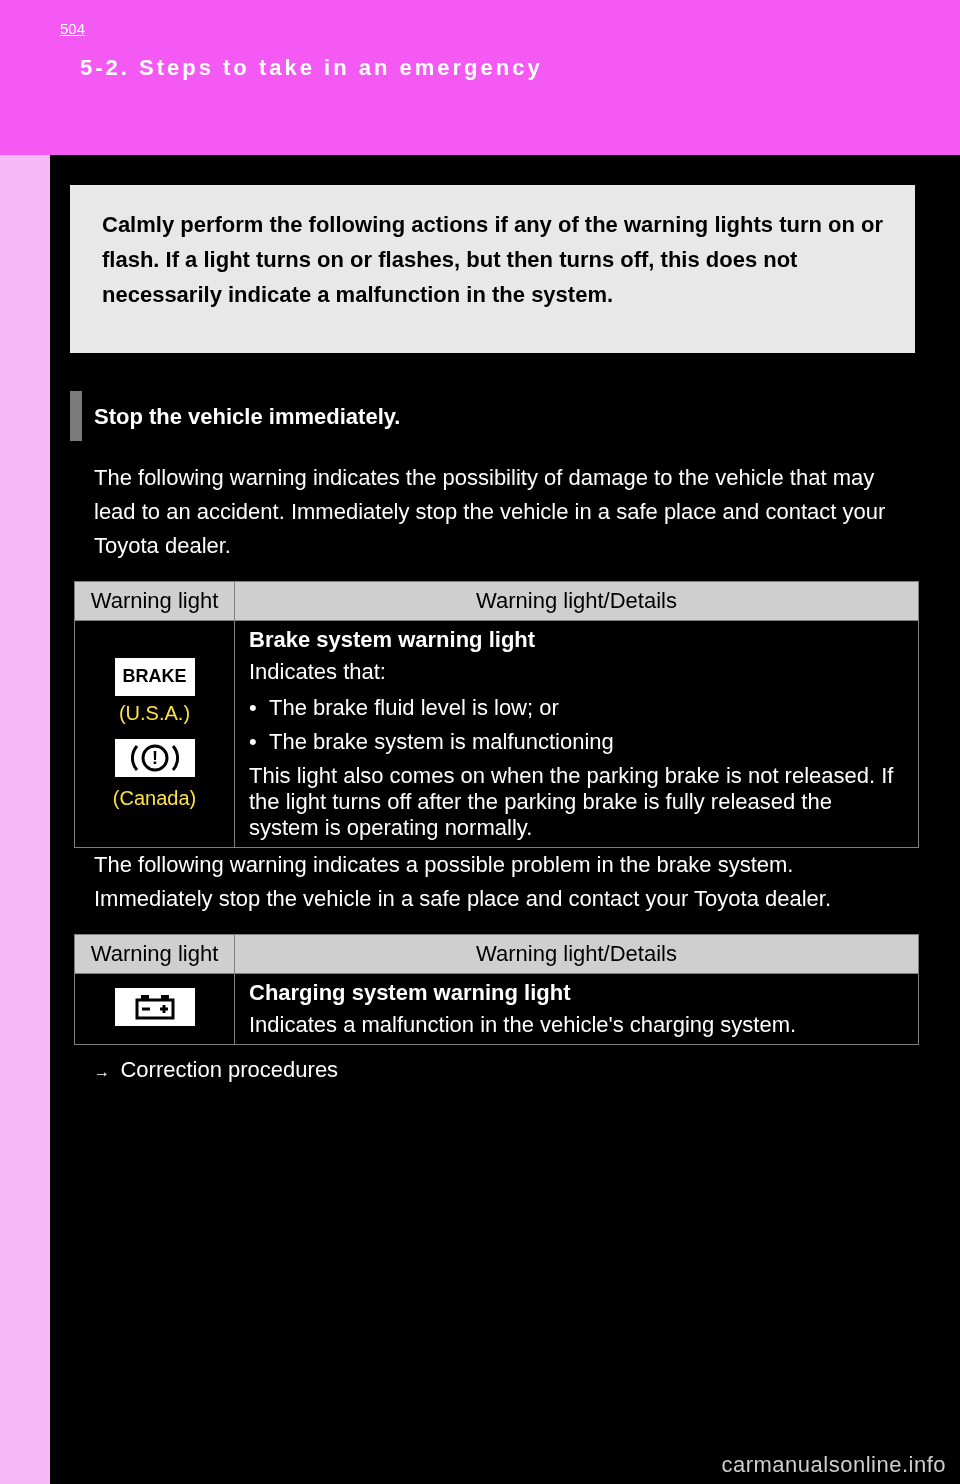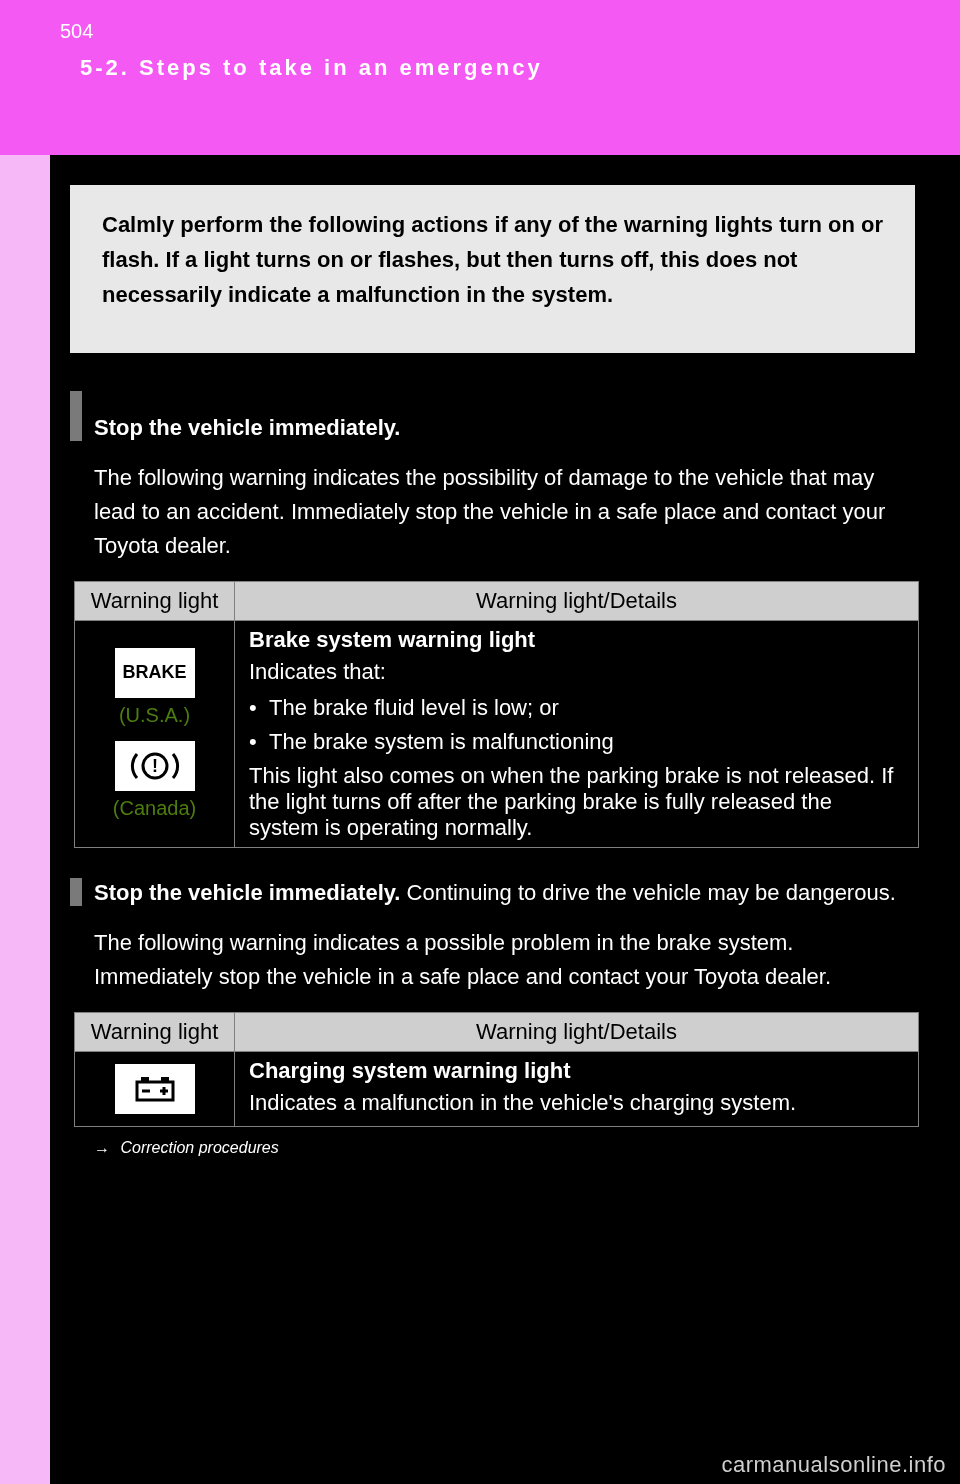--- a/index.html
+++ b/index.html
@@ -48,21 +48,21 @@
   .intro-box {
     background: #e8e8e8;
     color: #000;
     padding: 22px 7px 40px 32px;
     font-size: 22px;
     font-weight: bold;
     line-height: 1.6;
   }
   .subheading-row {
     display: flex;
-    align-items: flex-end;
+    align-items: center;
     margin-top: 38px;
     margin-bottom: 20px;
   }
   .gray-bar {
     width: 12px;
     height: 50px;
     background: #7a7a7a;
     margin-right: 12px;
     flex-shrink: 0;
   }
@@ -109,56 +109,57 @@
     vertical-align: middle;
     padding: 12px 6px;
   }
   .icon-box {
     display: inline-flex;
     align-items: center;
     justify-content: center;
     background: #fff;
     color: #000;
     width: 80px;
-    height: 50px;
+    height: 38px;
     font-weight: bold;
     font-size: 18px;
   }
   .variant {
     font-size: 20px;
-    color: #4d7c0f;
+    color: #fde047;
     text-align: center;
     margin-top: 6px;
   }
   .wl-title { font-weight: bold; margin-bottom: 6px; }
   .wl-sub { margin-bottom: 6px; }
   .wl-bullets { padding-left: 0; list-style: none; }
   .wl-bullets li { position: relative; padding-left: 20px; line-height: 1.55; }
   .wl-bullets li::before { content: "•"; position: absolute; left: 0; }
   .correct-box {
     margin-left: 24px;
     margin-top: 12px;
   }
   .correct-arrow { display: inline-block; width: 22px; }
-  .correct-text { font-size: 16px; font-style: italic; }
+  .correct-text { font-size: 22px; }
   .watermark {
     position: absolute;
     bottom: 6px;
     right: 14px;
     color: #cfcfcf;
     font-size: 22px;
     font-family: Arial, sans-serif;
     letter-spacing: 0.5px;
   }
   .page-num {
     position: absolute;
     top: 20px;
     left: 60px;
     color: #fff;
-    font-size: 20px;
+    font-size: 15px;
+    text-decoration: underline;
   }
 </style>
 </head>
 <body>
 
 <div class="page-num">504</div>
 
 <div class="header">
   <div class="section-num">5-2. Steps to take in an emergency</div>
 </div>
@@ -202,27 +203,20 @@
         <ul class="wl-bullets">
           <li>The brake fluid level is low; or</li>
           <li>The brake system is malfunctioning</li>
         </ul>
         <div style="margin-top:4px">This light also comes on when the parking brake is not released. If the light turns off after the parking brake is fully released the system is operating normally.</div>
       </td>
     </tr>
   </tbody>
     </table>
 
-  <div class="subheading-row" style="margin-top:30px">
-    <div class="gray-bar" style="height:28px"></div>
-    <div class="subheading">
-      <span>Stop the vehicle immediately.</span>
-      <span style="font-weight:normal"> <span>Continuing to drive the vehicle may be dangerous.</span></span>
-    </div>
-  </div>
   <div class="body-text">The following warning indicates a possible problem in the brake system. Immediately stop the vehicle in a safe place and contact your Toyota dealer.</div>
 
   <table class="warning">
     <tbody>
         <tr>
       <th class="col-icon">Warning light</th>
       <th>Warning light/Details</th>
     </tr>
     <tr>
       <td class="icon-cell">

